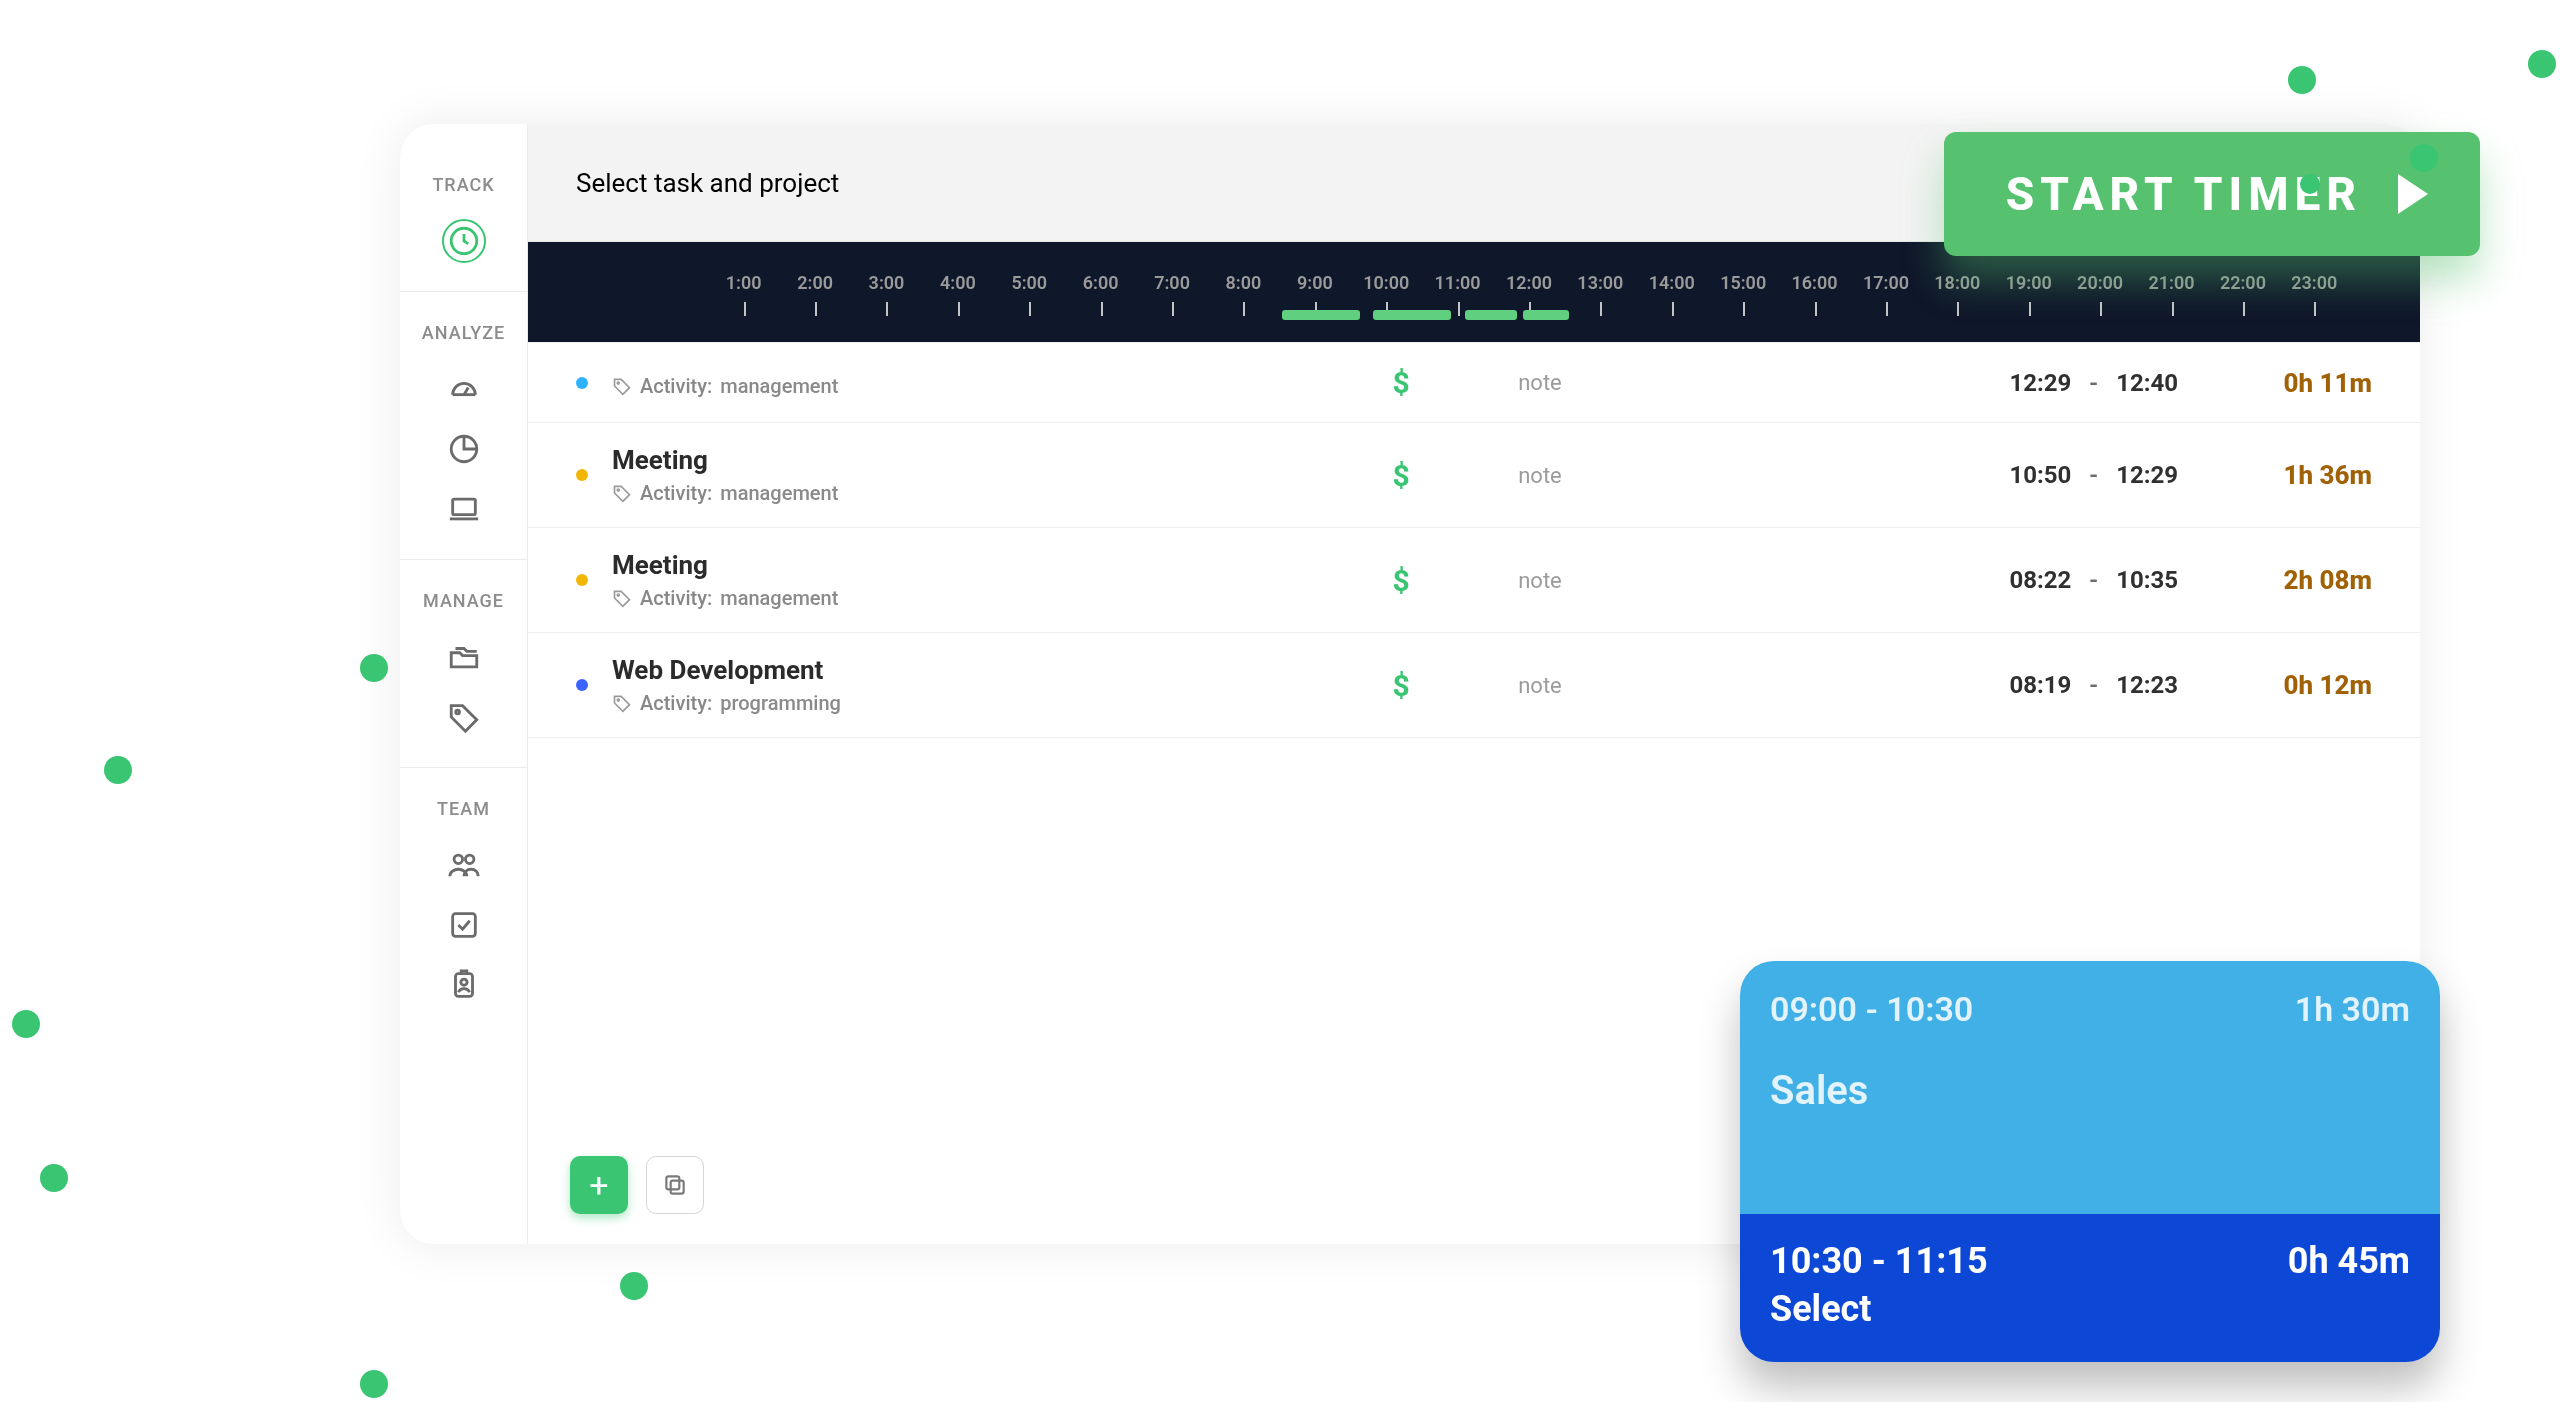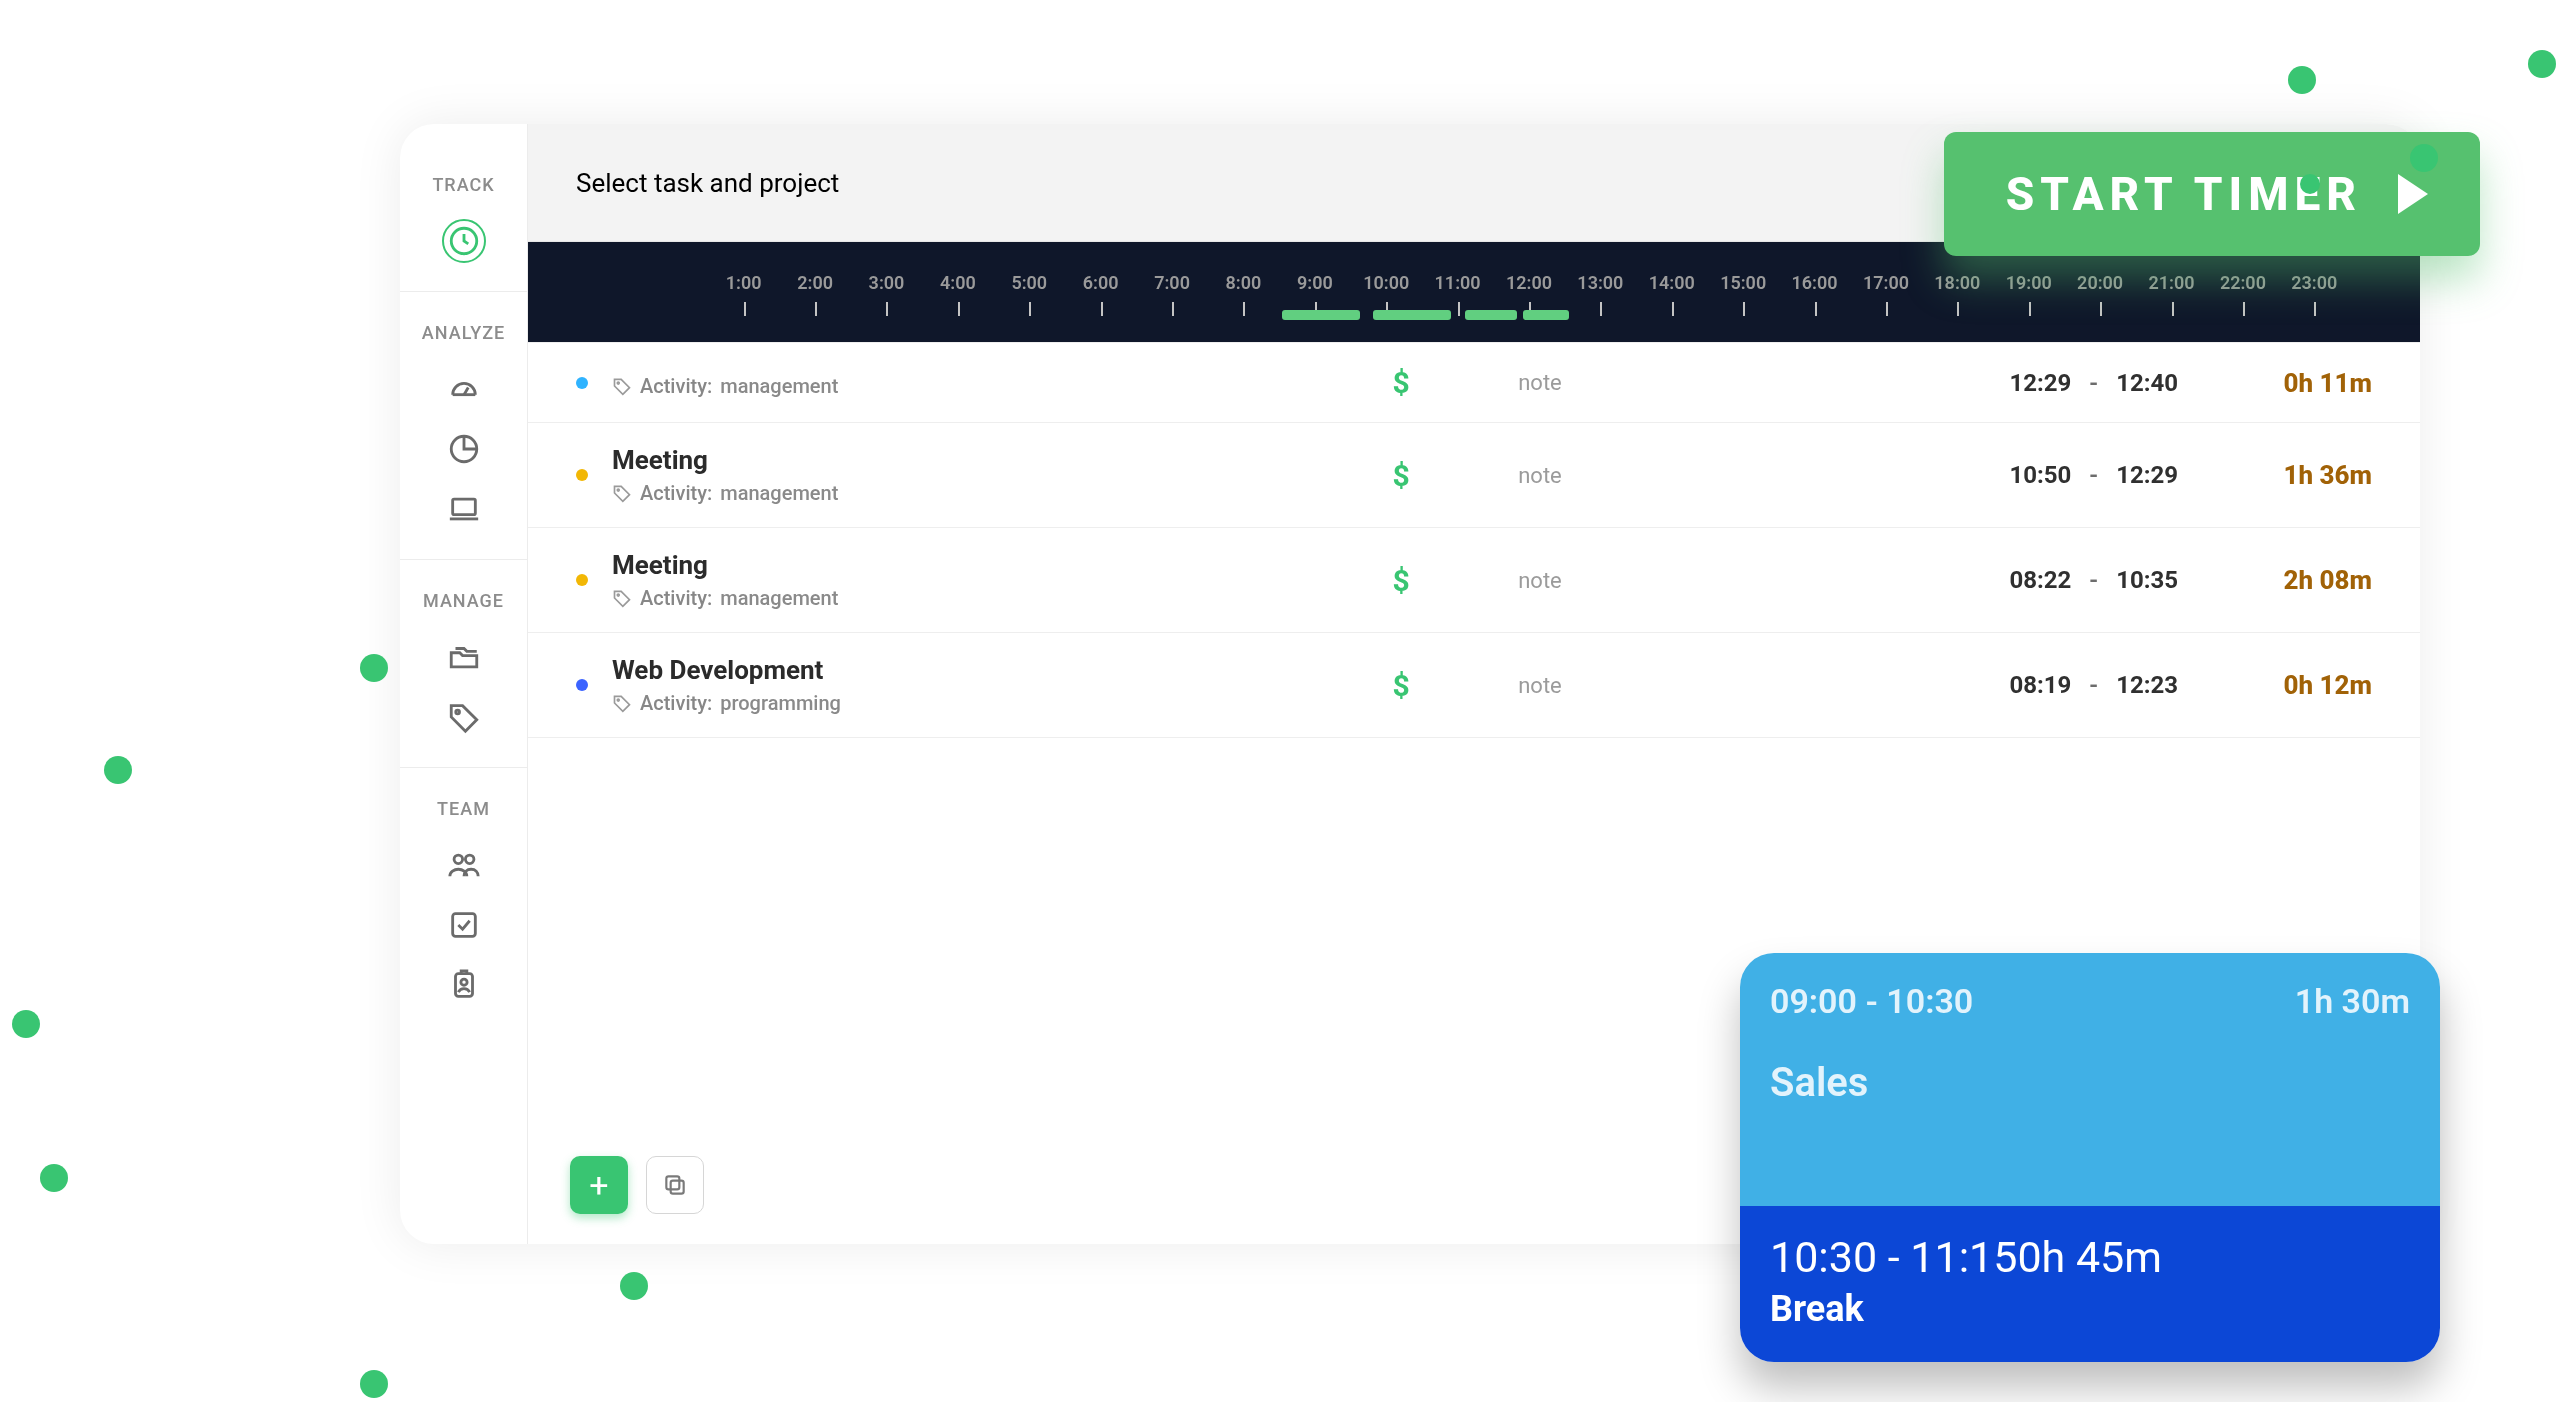--- a/index.html
+++ b/index.html
@@ -149,21 +149,21 @@
     color: rgba(255,255,255,0.85);
     padding: 28px 30px 100px 30px;
   }
   .sched .sched-top .row1 { display:flex; justify-content:space-between; font-size:34px; font-weight:600;}
   .sched .sched-top .title { font-size:40px; margin-top:38px; font-weight:600;}
   .sched .sched-bot {
     background:#0c47d6;
     color:#fff;
     padding: 26px 30px 32px 30px;
   }
-  .sched .sched-bot .row1 { display:flex; font-size:43px; font-weight:400;}
+  .sched .sched-bot .row1 { display:flex; justify-content:space-between; font-size:36px; font-weight:700;}
   .sched .sched-bot .title { font-size:36px; margin-top:6px; font-weight:700;}
 
   .tag-icon-svg { width:20px; height:20px; }
 </style>
 </head>
 <body>
 
 <div class="stage">
 
   <div class="app">
@@ -409,21 +409,21 @@
         <span>09:00 - 10:30</span>
         <span>1h 30m</span>
       </div>
       <div class="title">Sales</div>
     </div>
     <div class="sched-bot">
       <div class="row1">
         <span>10:30 - 11:15</span>
         <span>0h 45m</span>
       </div>
-      <div class="title">Break</div>
+      <div class="title">Select</div>
     </div>
   </div>
 
   <div id="dots">
       <div class="dot" style="left: 2288px; top: 22px; height: 28px; width: 28px;"></div>
       <div class="dot" style="left: 2410px; top: 100px; height: 28px; width: 28px;"></div>
       <div class="dot" style="left: 2528px; top: 6px; height: 28px; width: 28px;"></div>
       <div class="dot" style="left: 2300px; top: 130px; height: 20px; width: 20px;"></div>
       <div class="dot" style="left: 360px; top: 610px; height: 28px; width: 28px;"></div>
       <div class="dot" style="left: 104px; top: 712px; height: 28px; width: 28px;"></div>

